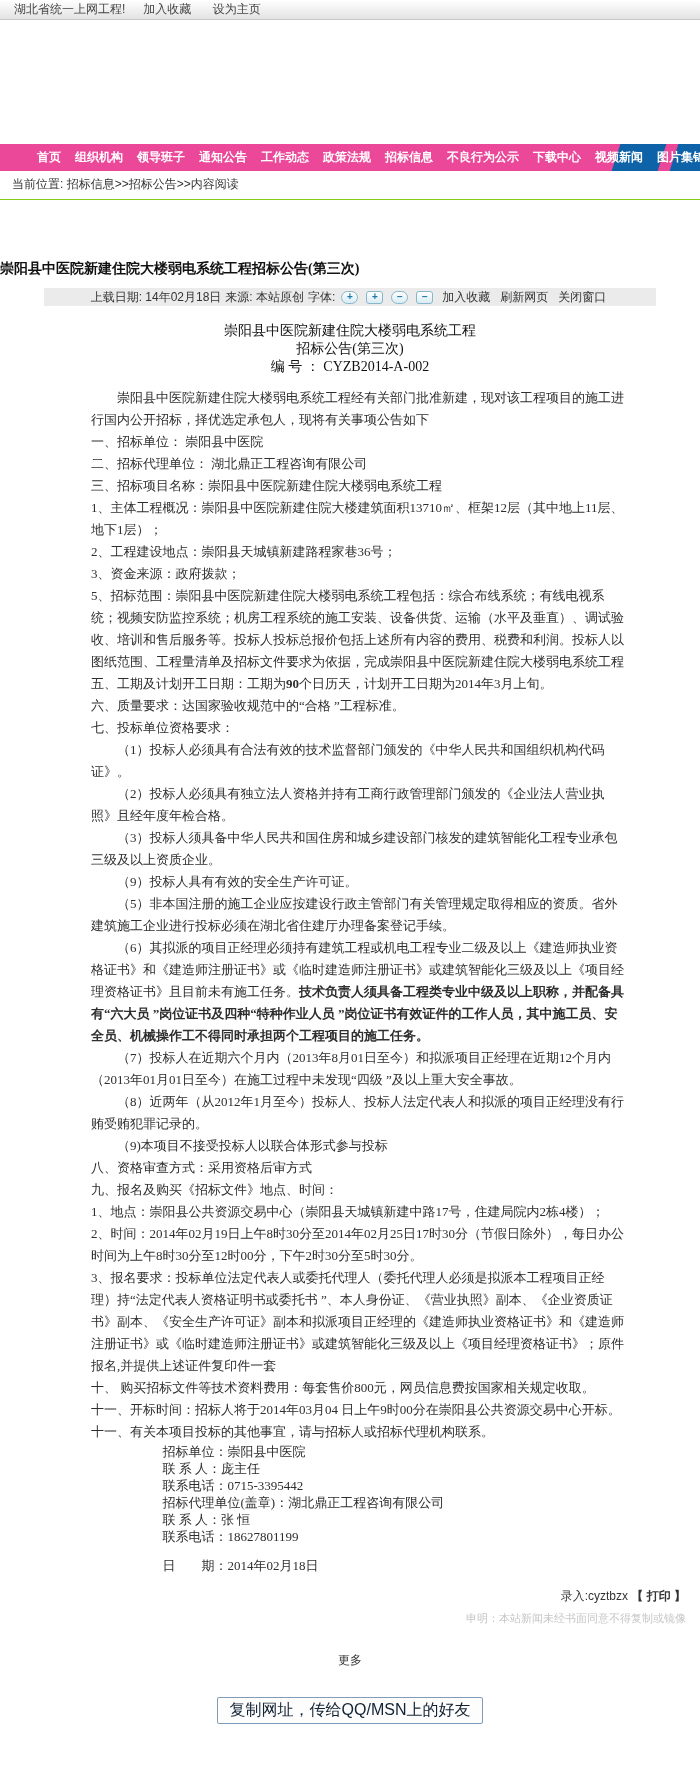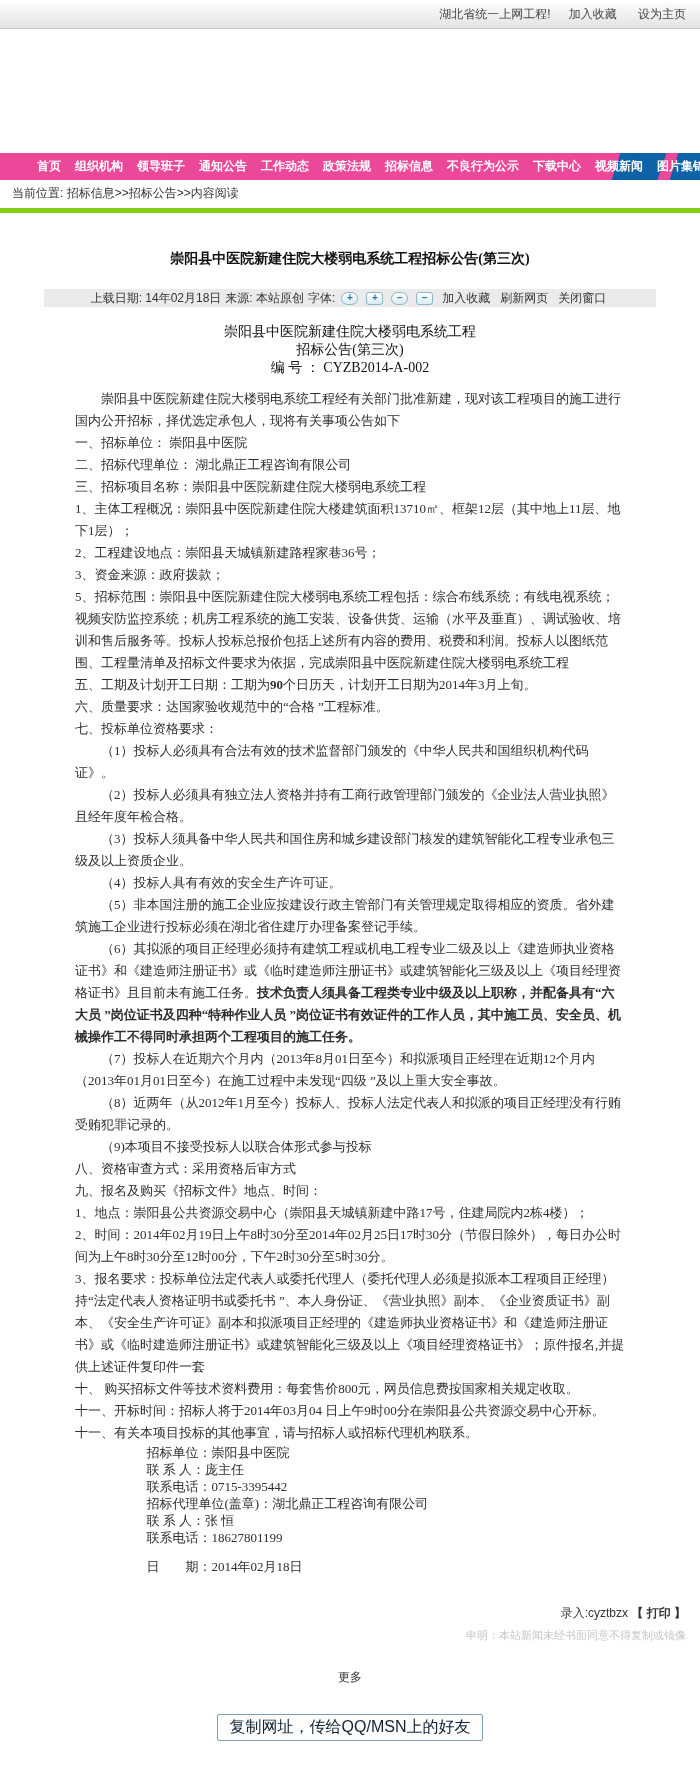--- a/index.html
+++ b/index.html
@@ -4,24 +4,24 @@
 <style>
   * { box-sizing: border-box; margin: 0; padding: 0; }
   html,body { background:#fff; }
   body {
     width: 700px;
     font-family: "Liberation Sans", sans-serif;
     color:#333;
   }
   
   .topbar{
-    height:29px;
+    height:20px;
     background:linear-gradient(#ffffff,#e3e3e3);
     border-bottom:1px solid #c9c9c9;
-    display:flex; align-items:center; justify-content:flex-end;
+    display:flex; align-items:center; justify-content:flex-start;
     padding:0 14px;
     font-size:12px; color:#444;
   }
   .topbar .right a{ color:#444; text-decoration:none; margin-left:18px; cursor:pointer;}
   
   .banner-space{ height:124px; background:#fff; }
   
   .nav{
     height:27px;
     background:#ec4899;
@@ -36,31 +36,30 @@
   }
   .nav .deco1,.nav .deco2{
     position:absolute; top:0; height:27px; background:#0e63a8; z-index:1;
   }
   .nav .deco1{ right:38px; width:46px; transform:skewX(-18deg); }
   .nav .deco2{ right:-8px; width:34px; transform:skewX(-18deg); }
   
   .crumb{
     padding:5px 12px 6px 12px;
     font-size:12px; color:#333;
-    border-bottom:5px solid #84cc16;
+    border-bottom:1px solid #84cc16;
   }
   .crumb .path{ cursor:pointer; }
   
   .doc-title{
-    margin-top:37px;
-    text-align:center;
+    margin-top:60px;
     font-size:14px; font-weight:bold; color:#111;
     font-family:"Liberation Serif","DejaVu Serif",serif;
   }
-  .infobar-wrap{ padding:0 44px; margin-top:21px; }
+  .infobar-wrap{ padding:0 44px; margin-top:10px; }
   .infobar{
     background:#ebebeb;
     height:18px;
     display:flex; align-items:center; justify-content:center;
     font-size:12px; color:#333; gap:4px;
   }
   .infobar a{ color:#333; text-decoration:none; margin:0 3px; cursor:pointer;}
   .ficon{
     display:inline-flex; align-items:center; justify-content:center;
     width:17px; height:13px; margin:0 2px;
@@ -70,28 +69,28 @@
     cursor:pointer;
   }
   .ficon.round{ border-radius:7px; }
   .article{
     padding:0 75px;
     margin-top:16px;
     font-family:"Liberation Serif","DejaVu Serif",serif;
     font-size:13px; line-height:22px; color:#2e2e2e;
   }
   .heading{ text-align:center; font-weight:normal; font-size:14px; line-height:18px; color:#111;}
-  .article-body{ margin-top:11px; }
+  .article-body{ margin-top:11px;margin-left:16px; }
   .article-body p{ margin:0; }
   .article-body p.pi{ text-indent:2em; }
   .article-body p.pc{ margin-left:5.5em; line-height:17px; }
   .article-body p.pd{ margin-left:5.5em; margin-top:12px; line-height:17px; }
   
   .entry-line{
-    margin-top:30px; padding-right:14px;
+    margin-top:14px; padding-right:14px;
     text-align:right; font-size:12px; color:#333;
   }
   .entry-line .print{ font-weight:bold; cursor:pointer; }
   .statement{
     margin-top:6px; padding-right:14px;
     text-align:right; font-size:11px; color:#c6c6c6;
   }
   .more-line{ margin-top:26px; text-align:center; font-size:12px; }
   .more-line a{ color:#333; text-decoration:none; cursor:pointer;}
   .share-line{ margin-top:28px; text-align:center; }
@@ -168,21 +167,21 @@
       <p class="p"><span>1、主体工程概况：崇阳县中医院新建住院大楼建筑面积13710㎡、框架12层（其中地上11层、地下1层）；</span></p>
       <p class="p"><span>2、工程建设地点：崇阳县天城镇新建路程家巷36号；</span></p>
       <p class="p"><span>3、资金来源：政府拨款；</span></p>
       <p class="p"><span>5、招标范围：崇阳县中医院新建住院大楼弱电系统工程包括：综合布线系统；有线电视系统；视频安防监控系统；机房工程系统的施工安装、设备供货、运输（水平及垂直）、调试验收、培训和售后服务等。投标人投标总报价包括上述所有内容的费用、税费和利润。投标人以图纸范围、工程量清单及招标文件要求为依据，完成崇阳县中医院新建住院大楼弱电系统工程</span></p>
       <p class="p"><span>五、工期及计划开工日期：工期为</span><span style="font-weight: bold;">90</span><span>个日历天，计划开工日期为2014年3月上旬。</span></p>
       <p class="p"><span>六、质量要求：达国家验收规范中的“合格 ”工程标准。</span></p>
       <p class="p"><span>七、投标单位资格要求：</span></p>
       <p class="pi"><span>（1）投标人必须具有合法有效的技术监督部门颁发的《中华人民共和国组织机构代码证》。</span></p>
       <p class="pi"><span>（2）投标人必须具有独立法人资格并持有工商行政管理部门颁发的《企业法人营业执照》且经年度年检合格。</span></p>
       <p class="pi"><span>（3）投标人须具备中华人民共和国住房和城乡建设部门核发的建筑智能化工程专业承包三级及以上资质企业。</span></p>
-      <p class="pi"><span>（4）投标人具有有效的安全生产许可证。</span></p>
+      <p class="pi"><span>（9）投标人具有有效的安全生产许可证。</span></p>
       <p class="pi"><span>（5）非本国注册的施工企业应按建设行政主管部门有关管理规定取得相应的资质。省外建筑施工企业进行投标必须在湖北省住建厅办理备案登记手续。</span></p>
       <p class="pi"><span>（6）其拟派的项目正经理必须持有建筑工程或机电工程专业二级及以上《建造师执业资格证书》和《建造师注册证书》或《临时建造师注册证书》或建筑智能化三级及以上《项目经理资格证书》且目前未有施工任务。</span><span style="font-weight: bold;">技术负责人须具备工程类专业中级及以上职称，并配备具有“六大员 ”岗位证书及四种“特种作业人员 ”岗位证书有效证件的工作人员，其中施工员、安全员、机械操作工不得同时承担两个工程项目的施工任务。</span></p>
       <p class="pi"><span>（7）投标人在近期六个月内（2013年8月01日至今）和拟派项目正经理在近期12个月内（2013年01月01日至今）在施工过程中未发现“四级 ”及以上重大安全事故。</span></p>
       <p class="pi"><span>（8）近两年（从2012年1月至今）投标人、投标人法定代表人和拟派的项目正经理没有行贿受贿犯罪记录的。</span></p>
       <p class="pi"><span>（9)本项目不接受投标人以联合体形式参与投标</span></p>
       <p class="p"><span>八、资格审查方式：采用资格后审方式</span></p>
       <p class="p"><span>九、报名及购买《招标文件》地点、时间：</span></p>
       <p class="p"><span>1、地点：崇阳县公共资源交易中心（崇阳县天城镇新建中路17号，住建局院内2栋4楼）；</span></p>
       <p class="p"><span>2、时间：2014年02月19日上午8时30分至2014年02月25日17时30分（节假日除外），每日办公时间为上午8时30分至12时00分，下午2时30分至5时30分。</span></p>
       <p class="p"><span>3、报名要求：投标单位法定代表人或委托代理人（委托代理人必须是拟派本工程项目正经理）持“法定代表人资格证明书或委托书 ”、本人身份证、《营业执照》副本、《企业资质证书》副本、《安全生产许可证》副本和拟派项目正经理的《建造师执业资格证书》和《建造师注册证书》或《临时建造师注册证书》或建筑智能化三级及以上《项目经理资格证书》；原件报名,并提供上述证件复印件一套</span></p>

